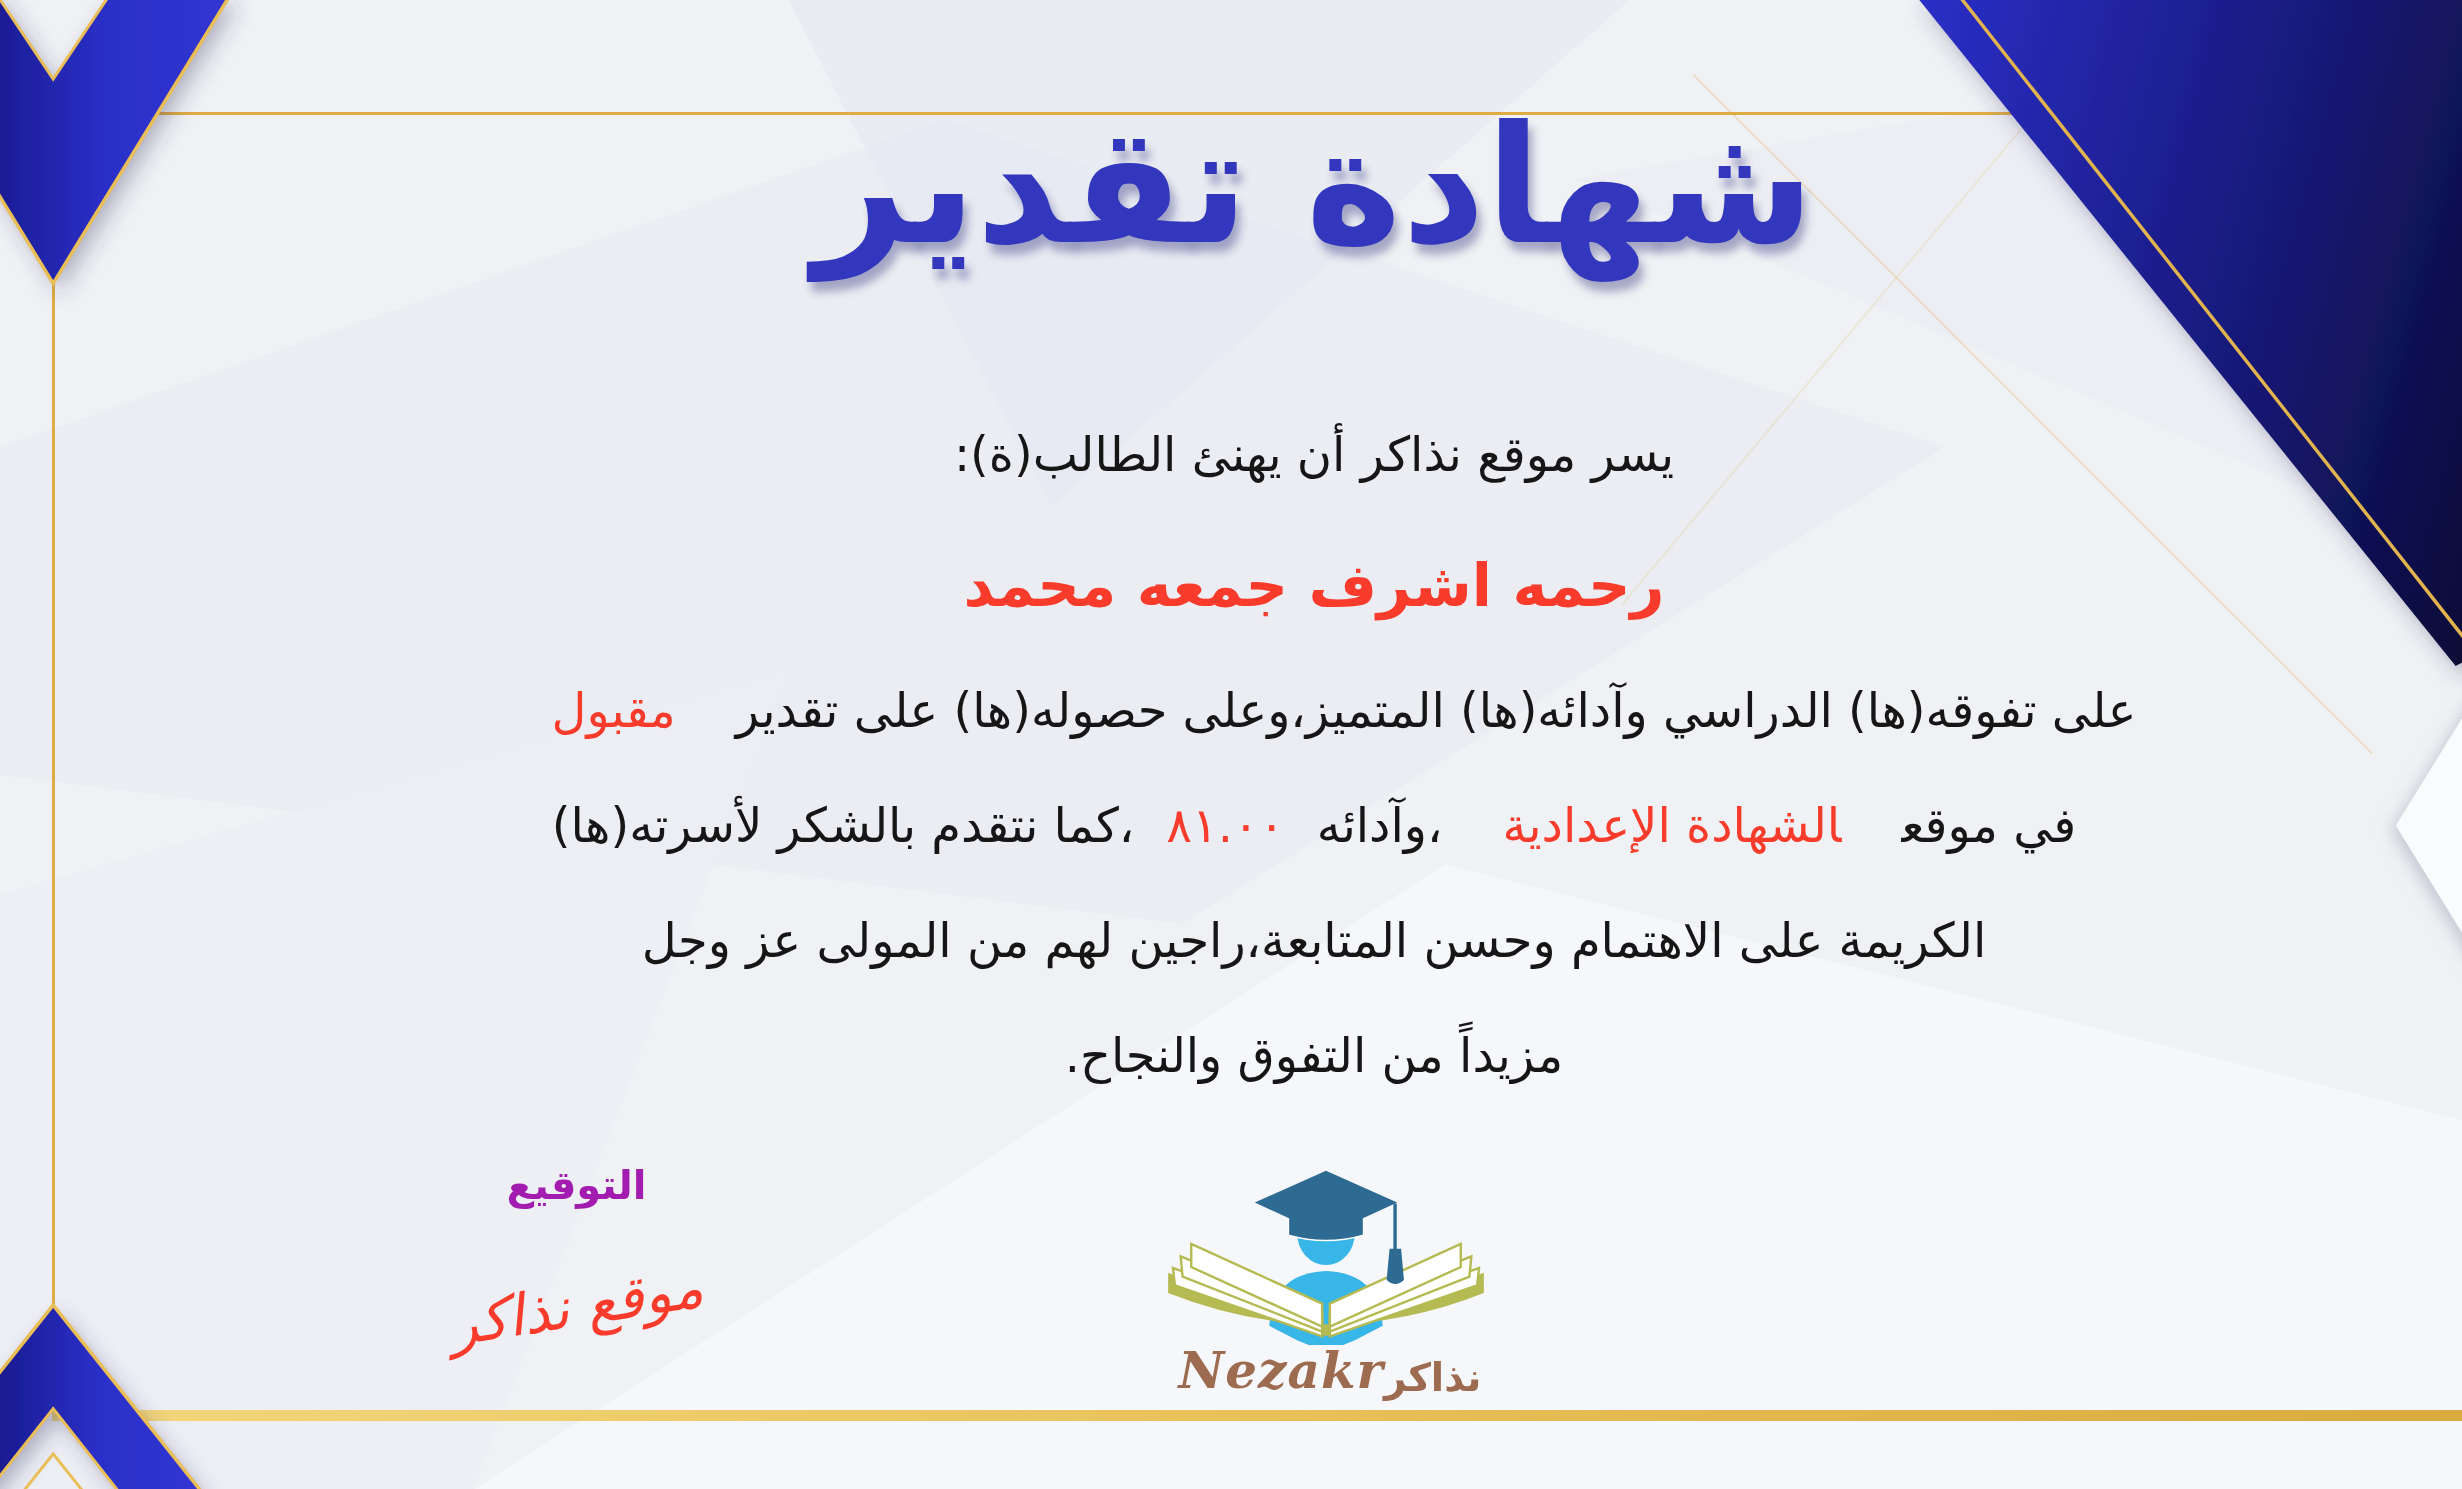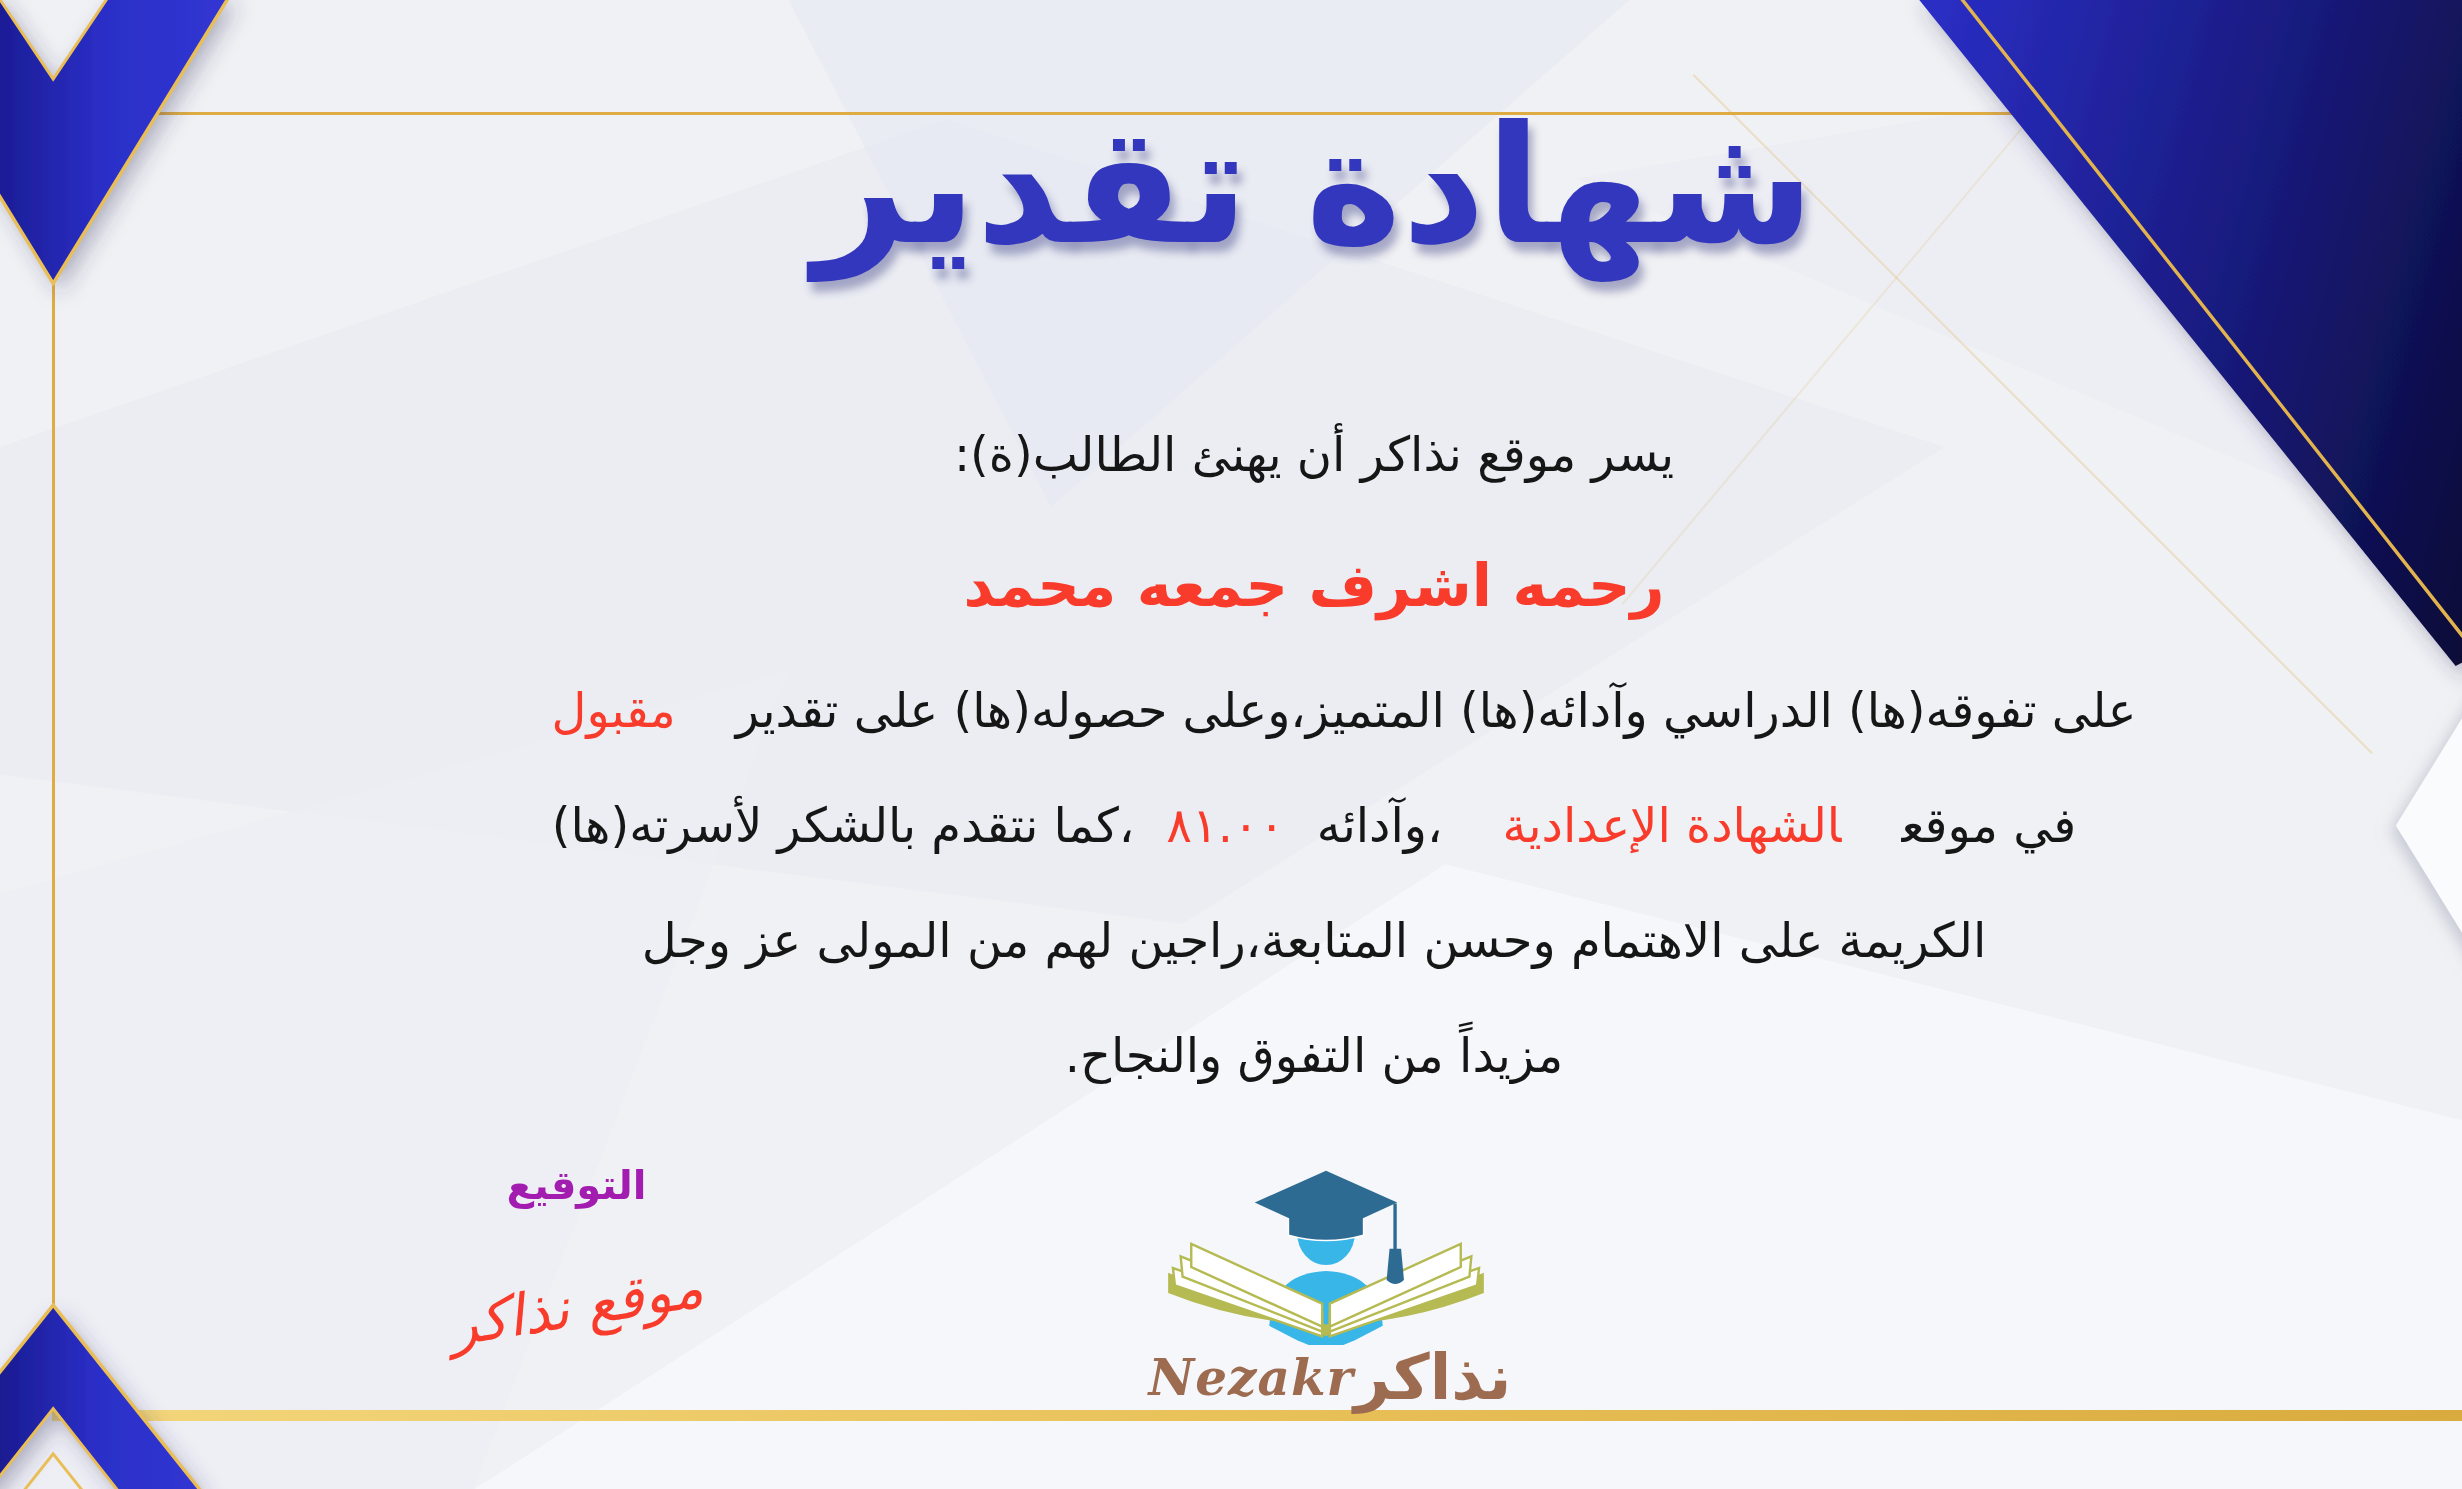--- a/index.html
+++ b/index.html
@@ -46,25 +46,25 @@
   .hl-num{margin:0 32px;}
 
   .sig-label{position:absolute;left:419px;top:1162px;width:315px;text-align:center;direction:rtl;
              font-size:40px;font-weight:bold;color:#a21caf;}
   .sig-script{position:absolute;left:394px;top:1273px;width:364px;text-align:center;direction:rtl;
               font-size:57px;font-style:italic;color:var(--accent-red,#F93B2B);
               transform:rotate(-9deg);}
 
   .logo-svg{position:absolute;left:1143px;top:1114px;}
   .logo-wordmark{position:absolute;left:1079px;top:1341px;width:502px;
-                 display:flex;justify-content:center;align-items:center;gap:0;
+                 display:flex;justify-content:center;align-items:flex-end;gap:0;
                  color:var(--logo-brown,#9C6B50);}
   .wm-latin{font-family:"DejaVu Serif",serif;font-style:italic;font-weight:bold;
             font-size:50px;letter-spacing:1px;}
-  .wm-arabic{font-family:"DejaVu Sans",sans-serif;font-weight:bold;font-size:63px;direction:rtl;}
+  .wm-arabic{font-family:"DejaVu Sans",sans-serif;font-weight:bold;font-size:39px;direction:rtl;}
 </style>
 </head>
 <body>
 
 <div id="canvas">
 
   <div class="facet facet1"></div>
   <div class="facet facet2"></div>
   <div class="facet facet3"></div>
   <div class="facet facet4"></div>

